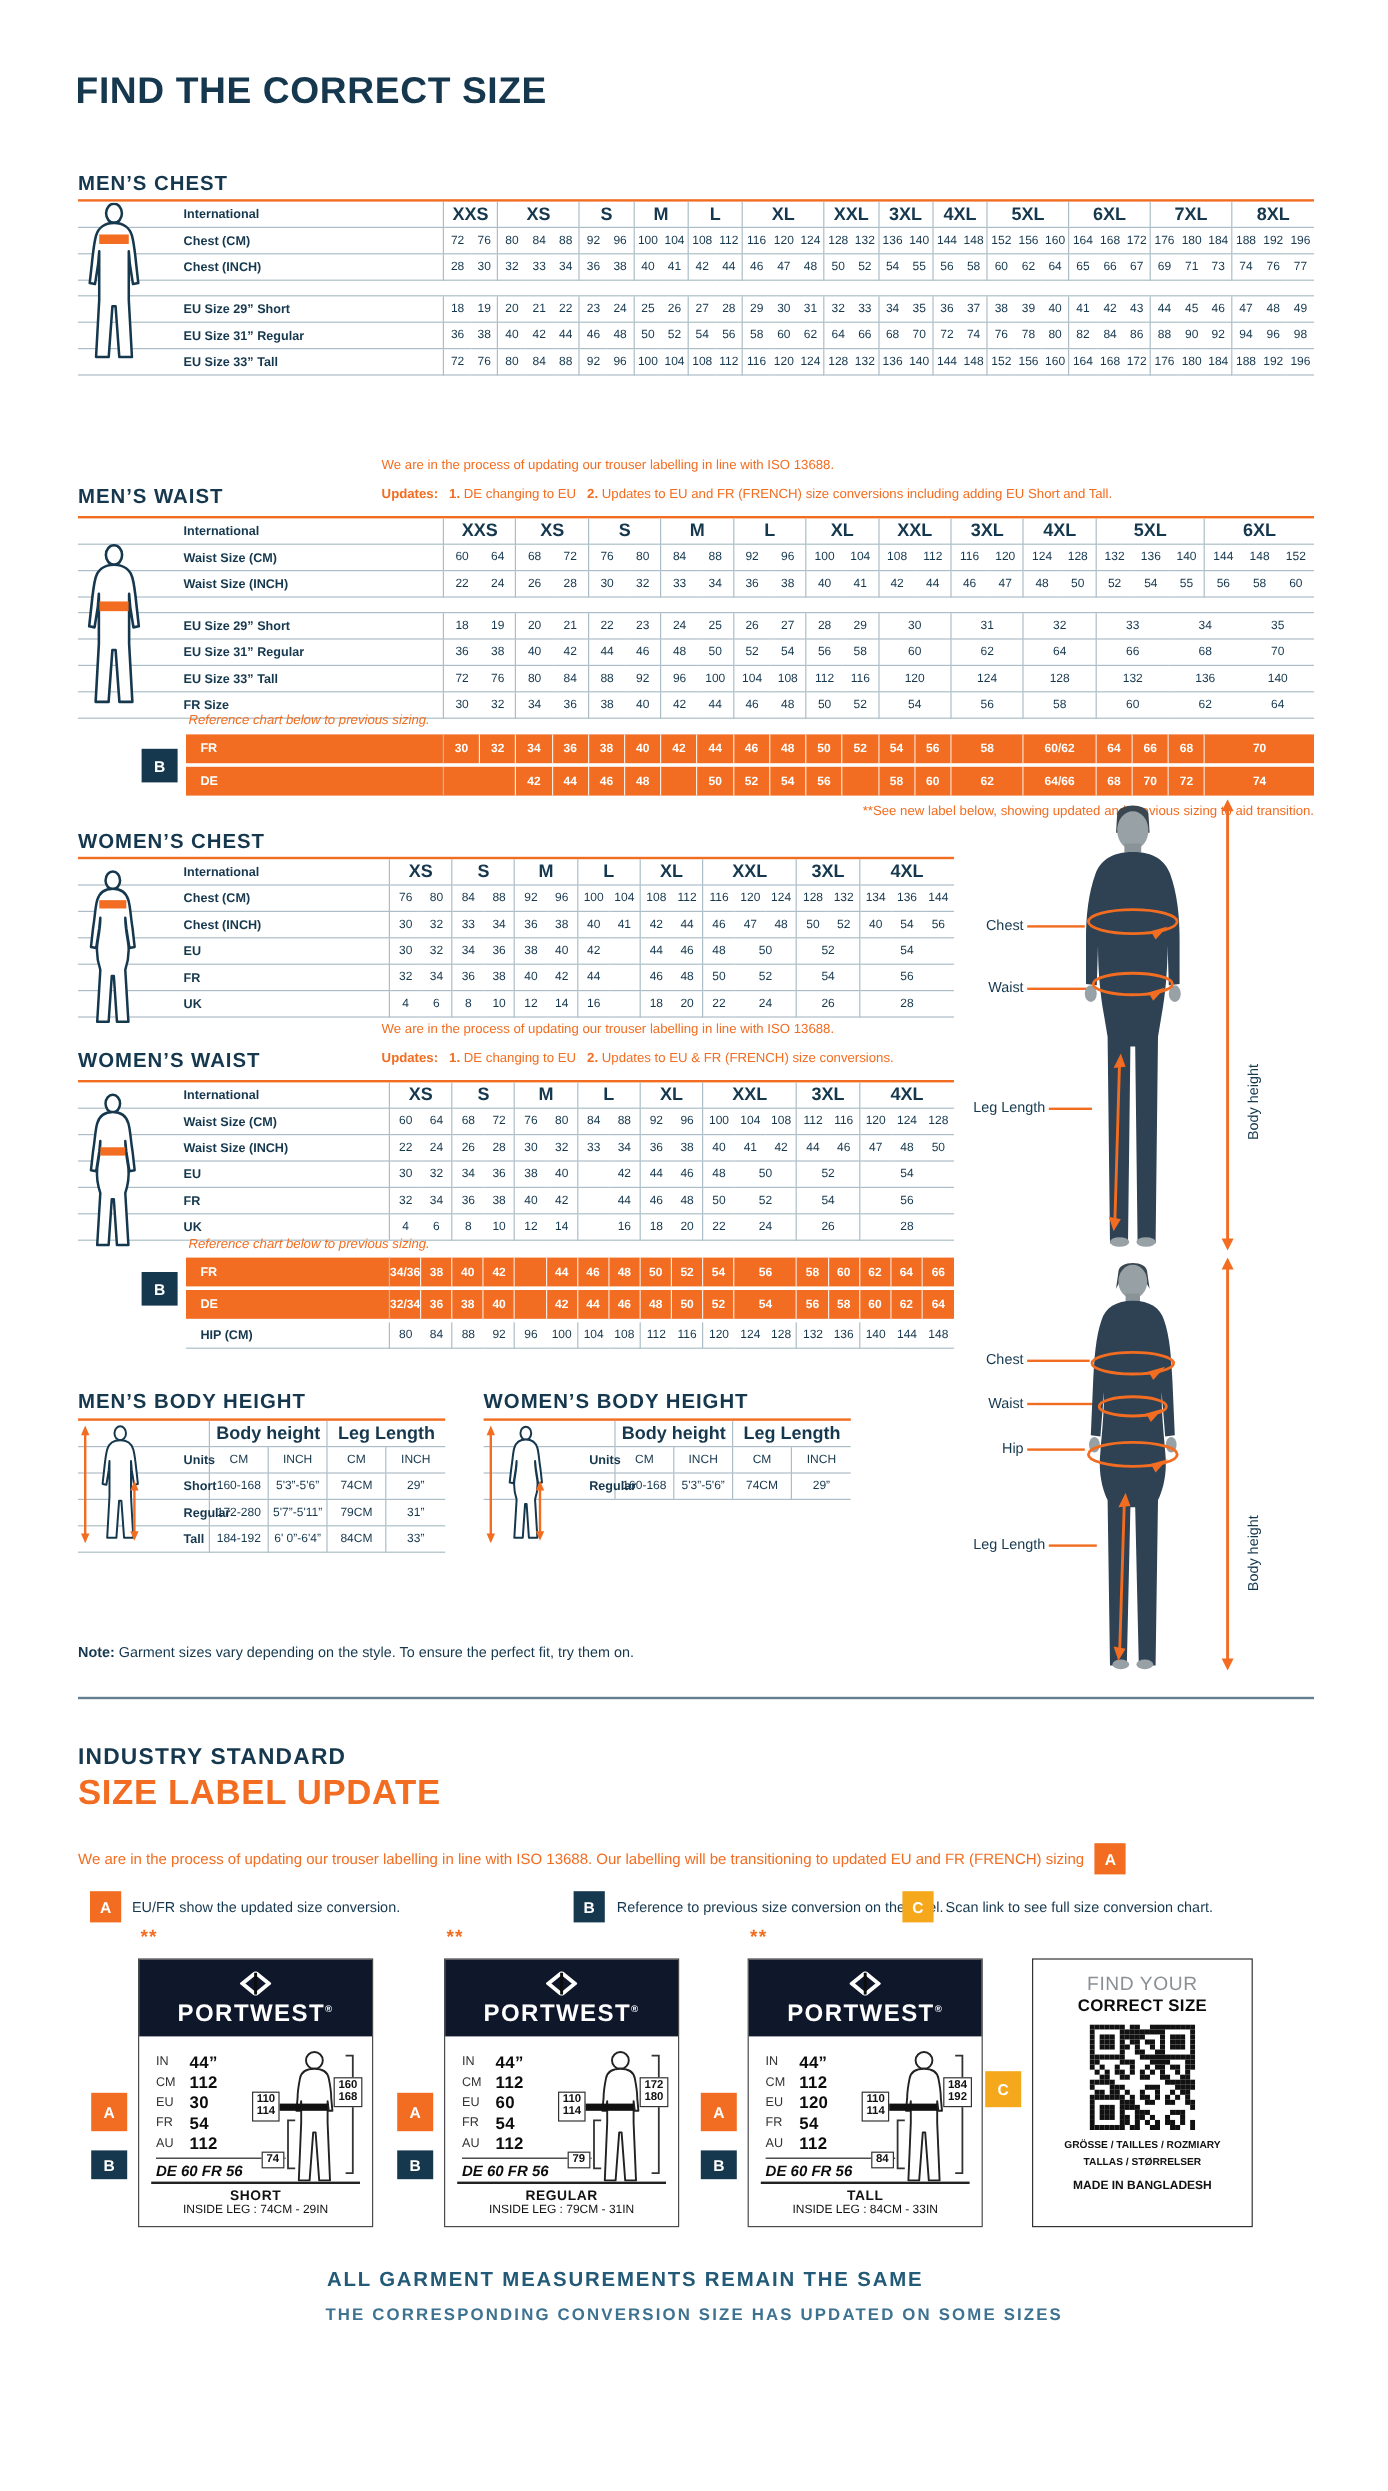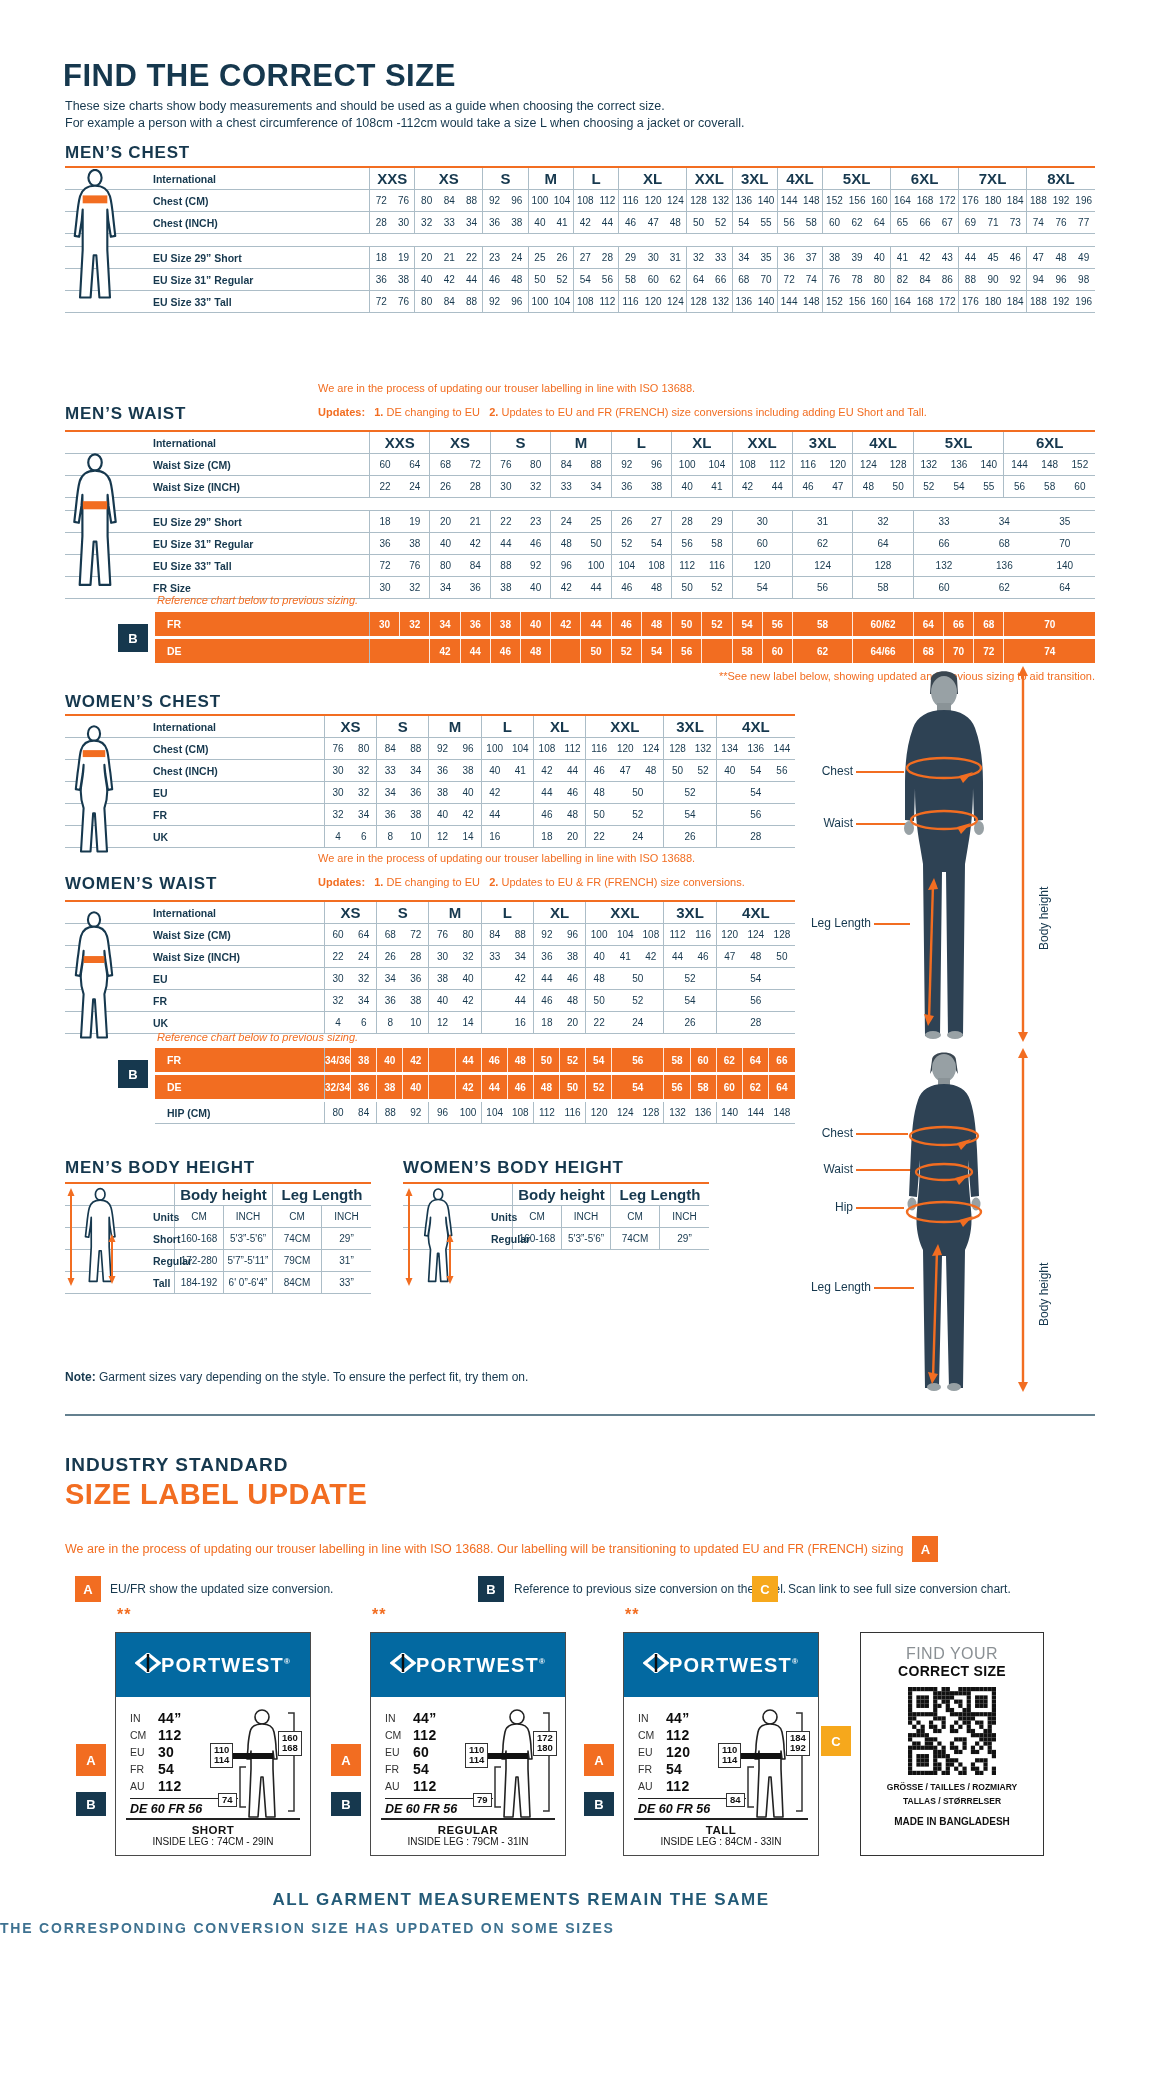--- a/index.html
+++ b/index.html
@@ -33,54 +33,50 @@
   .leader{position:absolute;height:1.5px;background:#F26D21;}
   .vtext{writing-mode:vertical-rl;transform:rotate(180deg);font-size:12px;color:#16384E;}
   
   .h-ind{font-size:19px;font-weight:800;letter-spacing:1px;color:#16384E;}
   .h-slu{font-size:29px;font-weight:800;letter-spacing:.5px;color:#F26D21;}
   .slu-par{font-size:12.5px;color:#F26D21;}
   .legend-text{font-size:12px;color:#16384E;}
   .stars{font-size:16px;font-weight:800;color:#F26D21;letter-spacing:1px;}
   
   .gl{position:absolute;width:196px;height:224px;border:1px solid #4a4a4a;background:#fff;box-sizing:border-box;}
-  .gl-head{height:64px;background:#0369a1;display:flex;flex-direction:row;align-items:center;justify-content:center;}
+  .gl-head{height:64px;background:#0f172a;display:flex;flex-direction:column;align-items:center;justify-content:center;}
   .gl-brand{color:#fff;font-size:20px;font-weight:800;letter-spacing:1.2px;line-height:1;}
   .gl-reg{font-size:8px;vertical-align:super;}
   .gl-rows{position:absolute;left:14px;top:76px;}
   .gl-row{height:17px;display:flex;align-items:center;}
   .gl-code{width:28px;font-size:10.5px;color:#333;}
   .gl-val{font-size:14px;font-weight:800;color:#0c0c0c;letter-spacing:.3px;}
   .gl-prev{border-top:1.5px solid #222;margin-top:4px;padding-top:3px;font-style:italic;font-weight:700;font-size:12.5px;width:108px;color:#0c0c0c;}
   .gl-fig{position:absolute;left:100px;top:74px;width:92px;height:116px;}
   .mini-box{position:absolute;border:1.5px solid #333;background:#fff;font-weight:800;font-size:9.5px;line-height:1.1;padding:1px 3px;text-align:center;color:#111;}
   .gl-foot{position:absolute;left:10px;right:10px;bottom:8px;border-top:2px solid #222;padding-top:4px;text-align:center;color:#111;}
   .gl-variant{font-size:11.5px;font-weight:800;letter-spacing:.5px;}
   .gl-inside{font-size:10px;}
   
   .qr-card{position:absolute;left:860px;top:1632px;width:184px;height:224px;border:1.5px solid #333;background:#fff;box-sizing:border-box;text-align:center;}
   .qr-t1{font-size:16px;color:#8a9094;letter-spacing:.5px;margin-top:12px;}
   .qr-t2{font-size:14px;font-weight:800;color:#0c0c0c;letter-spacing:.3px;}
   .qr-box{margin:8px auto 6px auto;width:88px;height:88px;}
   .qr-langs{font-size:8.5px;font-weight:800;color:#111;line-height:1.6;}
   .qr-made{font-size:10px;font-weight:800;color:#111;margin-top:8px;}
   .footer1{font-size:17px;font-weight:800;letter-spacing:1.5px;color:#235A77;text-align:center;}
-  .footer2{font-size:14px;font-weight:600;letter-spacing:1.8px;color:#3E7291;text-align:left;}
+  .footer2{font-size:14px;font-weight:600;letter-spacing:1.8px;color:#3E7291;text-align:center;}
   .note-line{font-size:12px;color:#16384E;}
 </style>
 </head>
 <body>
 
 <div id="canvas">
 
   <div class="abs h-title" style="left:63px;top:58px;">FIND THE CORRECT SIZE</div>
-  <div class="abs intro" style="left:65px;top:98px;">
-    <div>These size charts show body measurements and should be used as a guide when choosing the correct size.</div>
-    <div>For example a person with a chest circumference of 108cm -112cm would take a size L when choosing a jacket or coverall.</div>
-  </div>
 
   <div class="abs h-sec" style="left:65px;top:143px;">MEN’S CHEST</div>
   <div class="st" style="left: 65px; top: 166px; width: 1030px; display: grid; grid-template-columns: 305px repeat(32, 1fr);">
       <div class="st-cell st-label">International</div>
       <div class="st-cell st-head ge" style="grid-column: span 2;">XXS</div>
       <div class="st-cell st-head ge" style="grid-column: span 3;">XS</div>
       <div class="st-cell st-head ge" style="grid-column: span 2;">S</div>
       <div class="st-cell st-head ge" style="grid-column: span 2;">M</div>
       <div class="st-cell st-head ge" style="grid-column: span 2;">L</div>
       <div class="st-cell st-head ge" style="grid-column: span 3;">XL</div>

